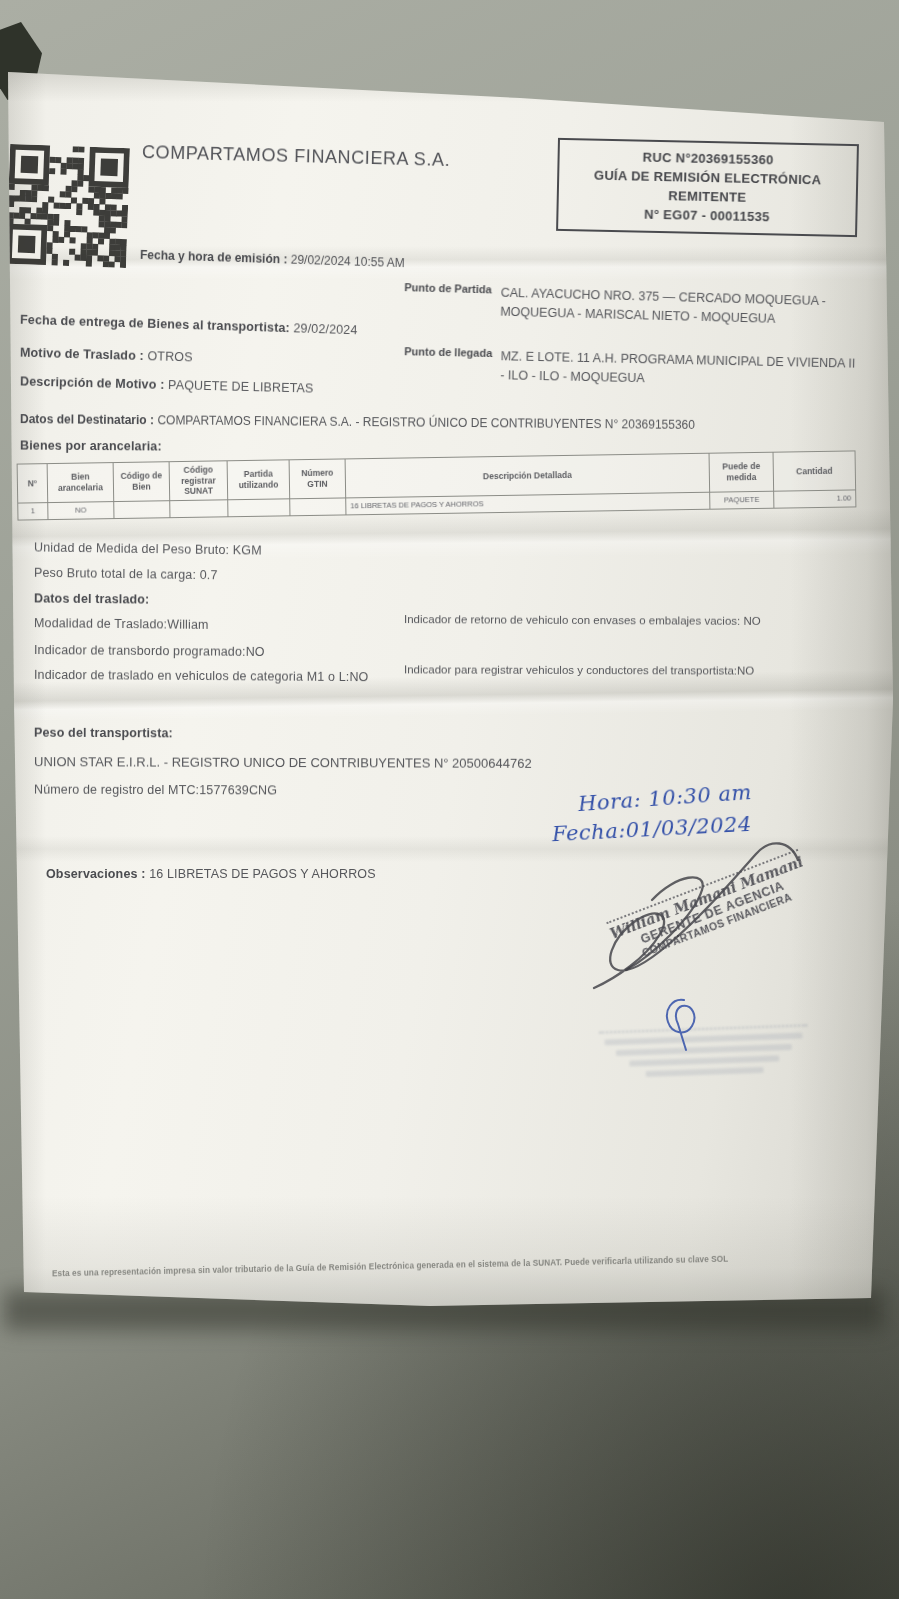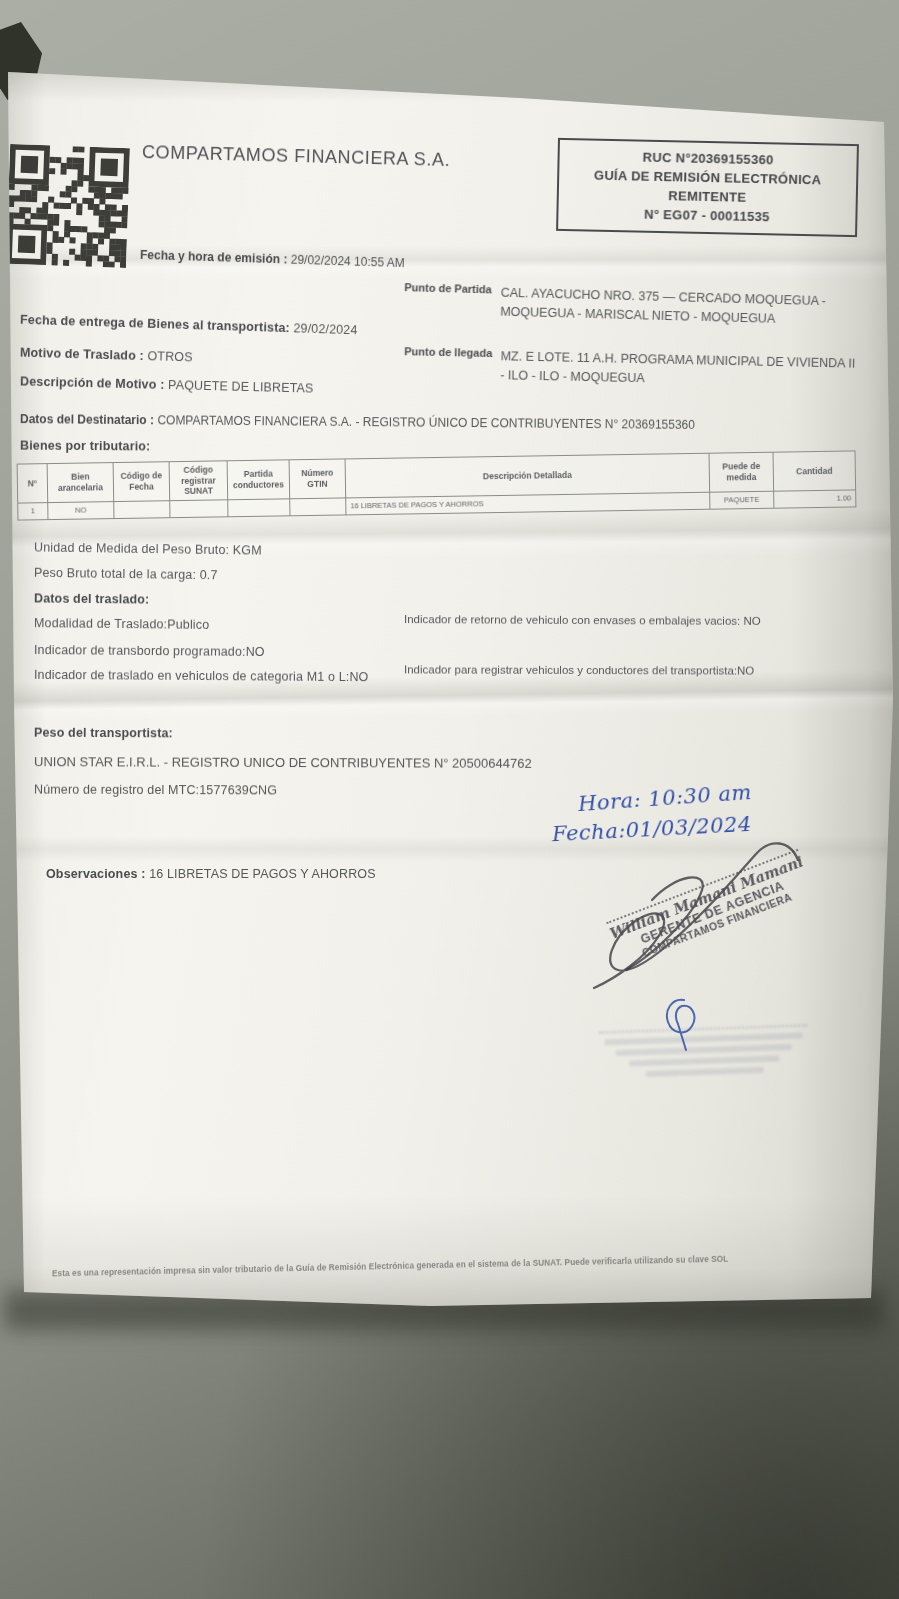--- a/index.html
+++ b/index.html
@@ -260,41 +260,41 @@
     <div class="abs print line nw" style="left:20px;top:378px;transform:rotate(1.4deg);">
       <span class="lbl">Descripción de Motivo :</span>
       <span>PAQUETE DE LIBRETAS</span>
     </div>
 
     <div class="abs print nw" style="left:20px;top:415px;font-size:12px;transform:rotate(.5deg);">
       <span class="lbl">Datos del Destinatario :</span>
       <span>COMPARTAMOS FINANCIERA S.A. - REGISTRO ÚNICO DE CONTRIBUYENTES N° 20369155360</span>
     </div>
 
-    <div class="abs print line lbl nw" style="left:20px;top:439px;transform:rotate(.4deg);">Bienes por tributario:</div>
+    <div class="abs print line lbl nw" style="left:20px;top:439px;transform:rotate(.4deg);">Bienes por arancelaria:</div>
 
     <table class="goods abs print" style="left:17px;top:457px;transform:rotate(-.9deg);">
       <colgroup>
         <col style="width:30px">
           <col style="width:66px">
           <col style="width:56px">
           <col style="width:58px">
         <col style="width:62px">
           <col style="width:56px">
           <col style="width:364px">
           <col style="width:64px">
           <col style="width:82px">
       </colgroup>
       <tbody>
           <tr>
         <th>N°</th>
         <th>Bien arancelaria</th>
-        <th>Código de Fecha</th>
+        <th>Código de Bien</th>
         <th>Código registrar SUNAT</th>
-        <th>Partida conductores</th>
+        <th>Partida utilizando</th>
         <th>Número GTIN</th>
         <th>Descripción Detallada</th>
         <th>Puede de medida</th>
         <th>Cantidad</th>
       </tr>
       <tr>
         <td style="text-align:center;">1</td>
         <td style="text-align:center;">NO</td>
         <td></td>
         <td></td>
@@ -310,21 +310,21 @@
     <div class="abs print line nw" style="left:34px;top:542px;transform:rotate(.8deg);">
       <span>Unidad de Medida del Peso Bruto:</span>
       <span>KGM</span>
     </div>
     <div class="abs print line nw" style="left:34px;top:567px;transform:rotate(.8deg);">
       <span>Peso Bruto total de la carga:</span>
       <span>0.7</span>
     </div>
     <div class="abs print line lbl nw" style="left:34px;top:592px;transform:rotate(.6deg);">Datos del traslado:</div>
     <div class="abs print line nw" style="left:34px;top:617px;transform:rotate(.6deg);">
-      <span>Modalidad de Traslado:</span><span>Publico</span>
+      <span>Modalidad de Traslado:</span><span>William</span>
     </div>
     <div class="abs print nw" style="left:404px;top:614px;font-size:11.5px;transform:rotate(.3deg);">
       <span>Indicador de retorno de vehiculo con envases o embalajes vacios:</span>
       <span>NO</span>
     </div>
     <div class="abs print line nw" style="left:34px;top:644px;transform:rotate(.5deg);">
       <span>Indicador de transbordo programado:</span><span>NO</span>
     </div>
     <div class="abs print line nw" style="left:34px;top:669px;transform:rotate(.4deg);">
       <span>Indicador de traslado en vehiculos de categoria M1 o L:</span><span>NO</span>

